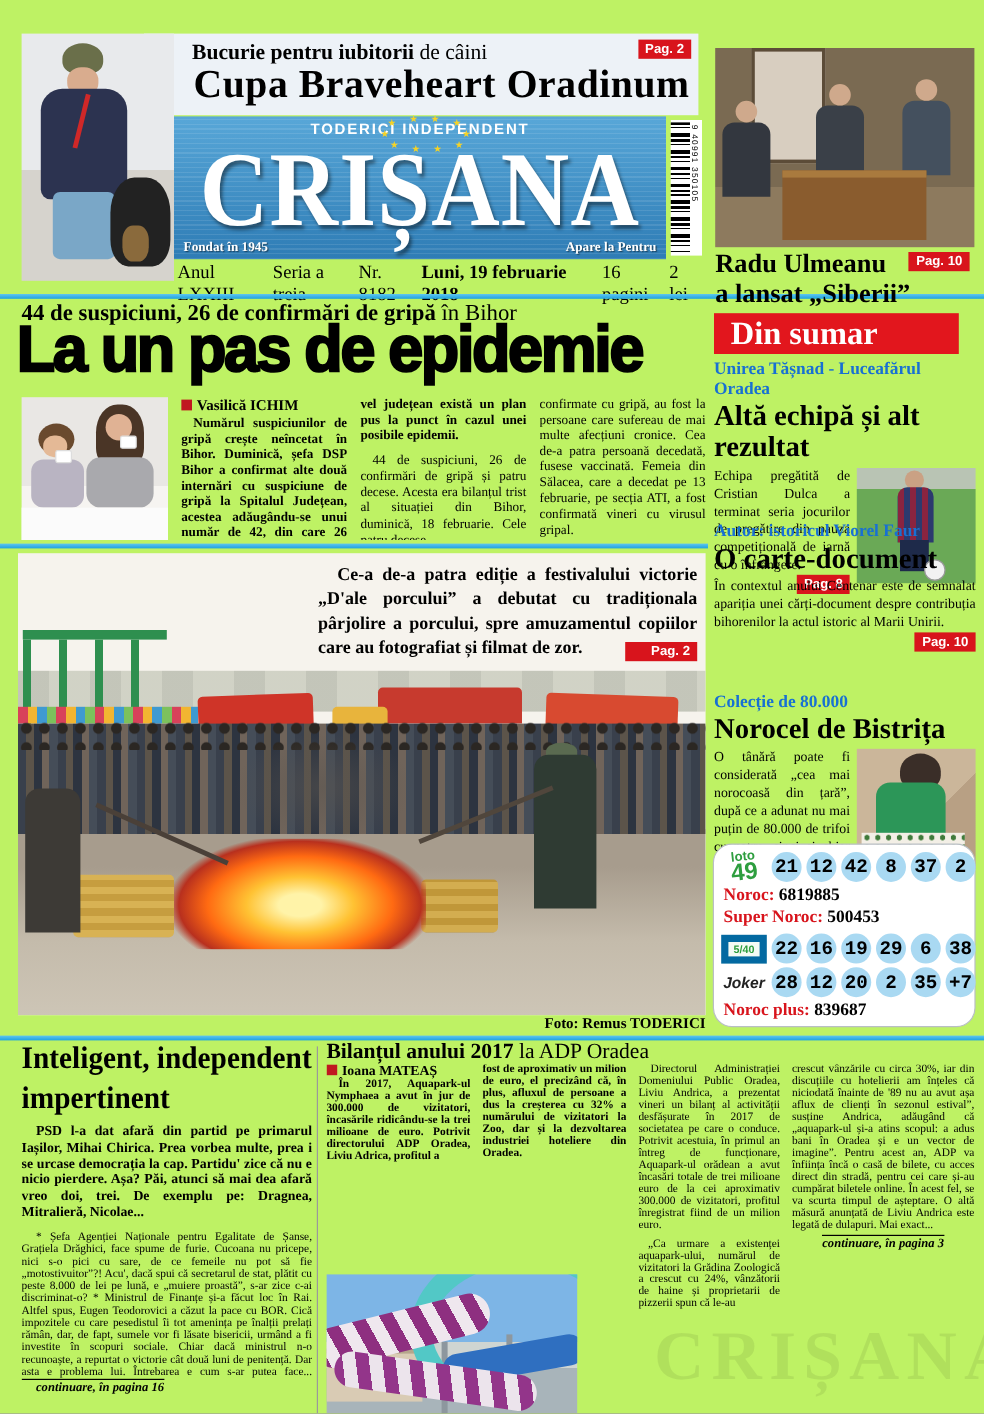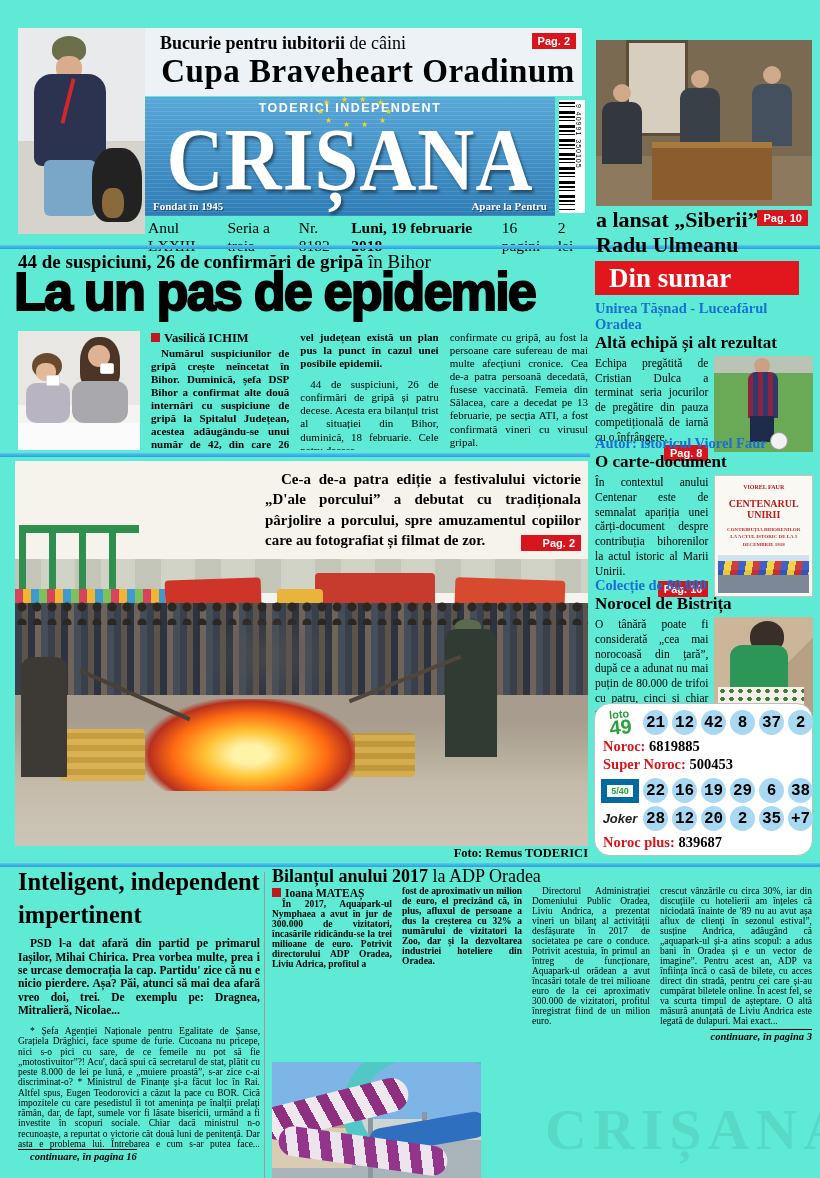--- a/index.html
+++ b/index.html
@@ -1,23 +1,23 @@
 <!DOCTYPE html>
 <html><head>
 <meta charset="utf-8">
 <style>
   html,body{margin:0;padding:0;background:#9a9a9a;}
-  .page{position:relative;width:820px;height:1178px;background:#5eead4;overflow:hidden;margin:0 auto;
+  .page{position:relative;width:820px;height:1178px;background:#bef264;overflow:hidden;margin:0 auto;
         font-family:"Liberation Serif","DejaVu Serif",serif;color:#000;}
   .abs{position:absolute;}
   .badge{display:inline-block;background:#d8141c;color:#fff;font-family:"Liberation Sans","DejaVu Sans",sans-serif;
          font-weight:bold;font-size:11px;padding:2px 6px;line-height:1.1;}
   .rule{position:absolute;background:linear-gradient(180deg,#5ec6ef,#1fa3df);height:4px;}
   .just{text-align:justify;}
-  .contin{display:block;text-align:right;margin-top:2px;}
+  .contin{display:block;text-align:center;margin-top:2px;}
   .contin span{display:inline-block;border-top:1px solid #000;padding-top:1px;
                font-style:italic;font-weight:bold;font-size:10.5px;}
   
   .top-panel{left:120px;top:28px;width:462px;height:68px;background:#edf2f7;}
   .banner-row{display:flex;justify-content:space-between;align-items:flex-start;padding:5px 6px 0 40px;}
   .banner-kicker{font-size:18px;}
   .banner-kicker b{font-weight:bold;}
   .banner-headline{font-size:33px;font-weight:bold;text-align:center;padding-left:34px;letter-spacing:.5px;line-height:1.05;}
   
   .ph{position:absolute;overflow:hidden;}
@@ -134,21 +134,21 @@
   .ind{text-indent:10px;}
   .credit{left:15px;top:846px;width:573px;text-align:right;font-size:12.5px;font-weight:bold;}
   
   .radu{left:596px;top:208px;width:216px;}
   .radu-h{font-size:22px;font-weight:bold;line-height:1.12;margin:0;}
   .radu-badge{position:absolute;right:4px;top:2px;}
   .sumar-title{left:595px;top:261px;width:204px;height:34px;background:#e2161d;color:#fff;
       font-size:27px;font-weight:bold;line-height:34px;padding-left:14px;box-sizing:border-box;}
   .sum-item{position:absolute;left:595px;width:218px;}
   .sum-kicker{color:#1870d3;font-weight:bold;font-size:14.5px;line-height:1.1;}
-  .sum-head{font-weight:bold;font-size:17px;line-height:1.1;margin:1px 0 3px 0;}
+  .sum-head{font-weight:bold;font-size:24px;line-height:1.1;margin:1px 0 3px 0;}
   .sum-row{display:flex;gap:6px;}
   .sum-body{flex:1.15;font-size:11.5px;line-height:1.3;text-align:justify;display:flex;flex-direction:column;}
   .sum-badge{align-self:flex-end;margin-top:auto;}
   .sum-photo{flex:1;position:relative;}
   
   .lotto{left:594px;top:703px;width:219px;height:153px;border:1px solid #b9bfc4;border-radius:16px;
       box-sizing:border-box;padding:6px 4px 4px 6px;background:#fff;}
   .lot-row{display:flex;align-items:center;gap:4px;margin-bottom:3px;}
   .ball{width:25px;height:25px;border-radius:50%;background:#a9d9f2;flex:none;
       display:flex;align-items:center;justify-content:center;
@@ -240,22 +240,22 @@
     <div class="sh door"></div>
     <div class="sh man m1"></div>
     <div class="sh man m2"></div>
     <div class="sh man m3"></div>
     <div class="sh head h1"></div>
     <div class="sh head h2"></div>
     <div class="sh head h3"></div>
     <div class="sh ltable"></div>
   </div>
   <div class="abs radu">
+    <div class="radu-h">Radu Ulmeanu</div>
     <div class="radu-h">a lansat „Siberii”</div>
-    <div class="radu-h">Radu Ulmeanu</div>
     <span class="badge radu-badge">Pag. 10</span>
   </div>
 
   <div class="abs sumar-title">Din sumar</div>
 
   <div class="sum-item" style="top:301px;">
     <div class="sum-kicker">Unirea Tășnad - Luceafărul Oradea</div>
     <div class="sum-head">Altă echipă și alt rezultat</div>
     <div class="sum-row">
       <div class="sum-body">
@@ -272,30 +272,20 @@
     </div>
   </div>
 
   <div class="sum-item" style="top:436px;">
     <div class="sum-kicker">Autor: istoricul Viorel Faur</div>
     <div class="sum-head">O carte-document</div>
     <div class="sum-row">
       <div class="sum-body">
         <span>În contextul anului Centenar este de semnalat apariția unei cărți-document despre contribuția bihorenilor la actul istoric al Marii Unirii.</span>
         <span class="badge sum-badge">Pag. 10</span>
-      </div>
-      <div class="sum-photo" style="height:122px;">
-        <div class="sh cover-photo">
-          <div class="cv-author">VIOREL FAUR</div>
-          <div class="cv-title">CENTENARUL UNIRII</div>
-          <div class="cv-sub">CONTRIBUȚIA BIHORENILOR LA ACTUL ISTORIC DE LA 1 DECEMBRIE 1918</div>
-          <div class="cv-flags">
-            <div class="flagband"></div>
-          </div>
-        </div>
       </div>
     </div>
   </div>
 
   <div class="sum-item" style="top:578px;">
     <div class="sum-kicker">Colecție de 80.000</div>
     <div class="sum-head">Norocel de Bistrița</div>
     <div class="sum-row">
       <div class="sum-body">
         <span>O tânără poate fi considerată „cea mai norocoasă din țară”, după ce a adunat nu mai puțin de 80.000 de trifoi cu patru, cinci și chiar nouă foi.</span>
@@ -419,20 +409,21 @@
   <div class="abs adp">
     <div class="adp-kicker"><b>Bilanțul anului 2017</b><span> la ADP Oradea</span></div>
     <div class="adp-cols">
       <div class="c c1">
         <div class="byline"><span class="redsq"></span><b>Ioana MATEAȘ</b></div>
         <div class="b ind">În 2017, Aquapark-ul Nymphaea a avut în jur de 300.000 de vizitatori, încasările ridicându-se la trei milioane de euro. Potrivit directorului ADP Oradea, Liviu Adrica, profitul a</div>
       </div>
       <div class="c c2 b">fost de aproximativ un milion de euro, el precizând că, în plus, afluxul de persoane a dus la creșterea cu 32% a numărului de vizitatori la Zoo, dar și la dezvoltarea industriei hoteliere din Oradea.</div>
       <div class="c c3">
         <div class="ind">Directorul Administrației Domeniului Public Oradea, Liviu Andrica, a prezentat vineri un bilanț al activității desfășurate în 2017 de societatea pe care o conduce. Potrivit acestuia, în primul an întreg de funcționare, Aquapark-ul orădean a avut încasări totale de trei milioane euro de la cei aproximativ 300.000 de vizitatori, profitul înregistrat fiind de un milion euro.</div>
+        <div class="p2">„Ca urmare a existenței aquapark-ului, numărul de vizitatori la Grădina Zoologică a crescut cu 24%, vânzătorii de haine și proprietarii de pizzerii spun că le-au</div>
       </div>
       <div class="c c4">
         <span>crescut vânzările cu circa 30%, iar din discuțiile cu hotelierii am înțeles că niciodată înainte de '89 nu au avut așa aflux de clienți în sezonul estival”, susține Andrica, adăugând că „aquapark-ul și-a atins scopul: a adus bani în Oradea și e un vector de imagine”. Pentru acest an, ADP va înființa încă o casă de bilete, cu acces direct din stradă, pentru cei care și-au cumpărat biletele online. În acest fel, se va scurta timpul de așteptare. O altă măsură anunțată de Liviu Andrica este legată de dulapuri. Mai exact...</span>
         <span class="contin"><span>continuare, în pagina 3</span></span>
       </div>
     </div>
     <div class="ph aqua-photo">
       <div class="sh" style="left:0;top:62px;width:80px;height:40px;background:#d9cbb4;border-top:4px solid #b5a68c;"></div>
       <div class="sh aq-pole aqp1"></div>
       <div class="sh aq-pole aqp2"></div>

